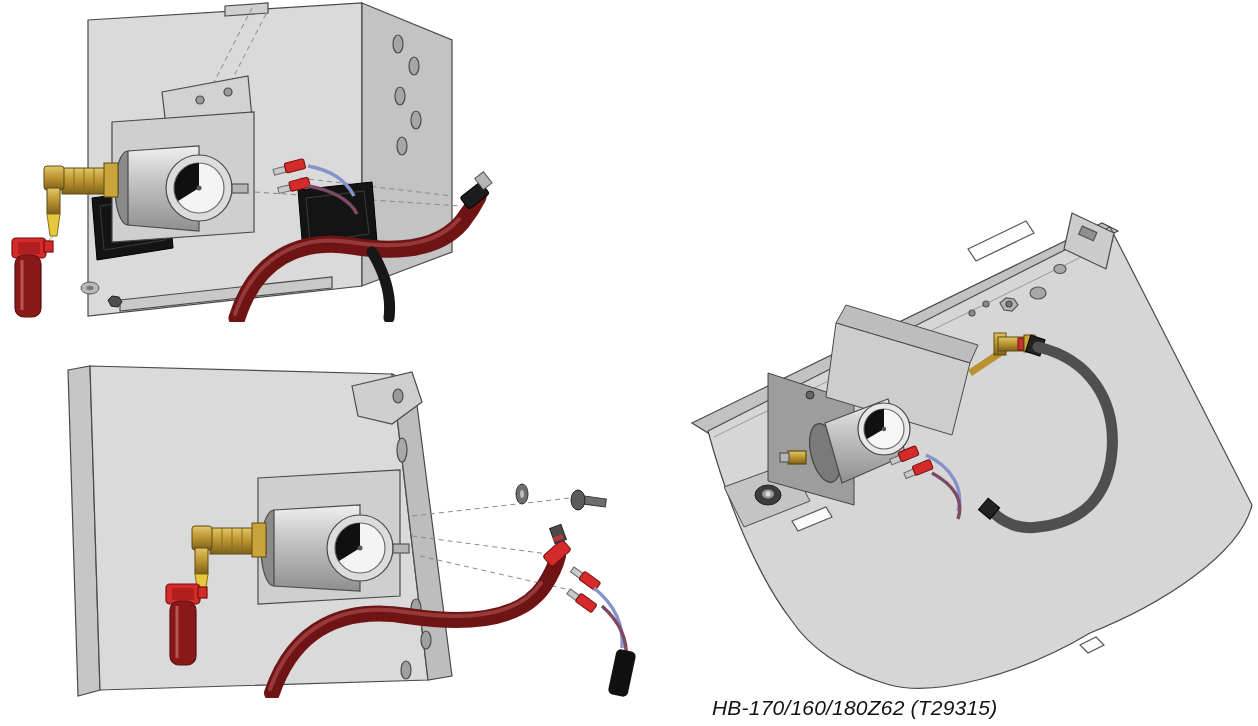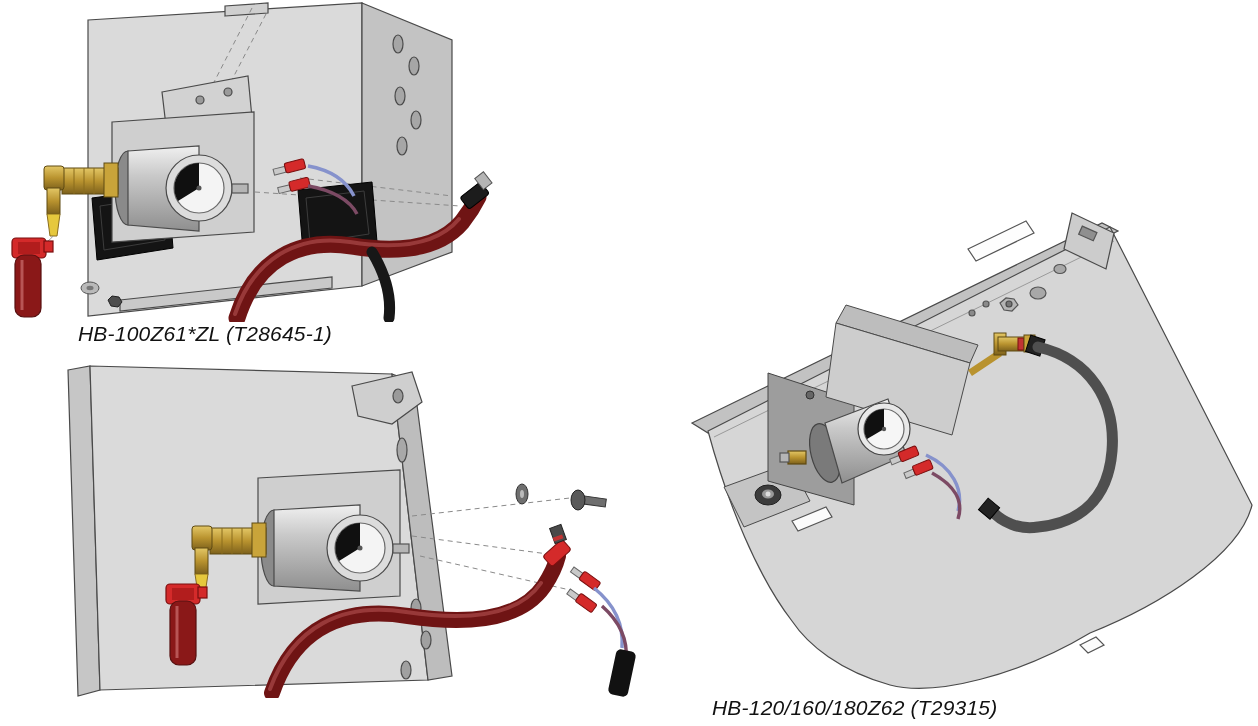--- a/index.html
+++ b/index.html
@@ -305,16 +305,15 @@
     </g>
 
     <g>
       <rect x="388" y="132" width="15" height="17" fill="#222" stroke="#000" transform="rotate(18 395 140)"></rect>
       <path d="M398,142 C450,154 476,196 472,246 C468,296 438,318 398,322 C380,325 362,318 350,304" stroke="#4f4f4f" stroke-width="11" fill="none" stroke-linecap="round"></path>
       <rect x="342" y="296" width="15" height="15" fill="#222" stroke="#000" transform="rotate(40 349 303)"></rect>
     </g>
   </svg>
   </div>
 
-  <div class="caption" style="left:78px;top:322px;">HB-100Z61*ZL (T28645-1)</div>
-  <div class="caption" style="left:712px;top:696px;">HB-120/160/180Z62 (T29315)</div>
+  <div class="caption" style="left:712px;top:696px;">HB-170/160/180Z62 (T29315)</div>
 
 </div>
 
 </body></html>

